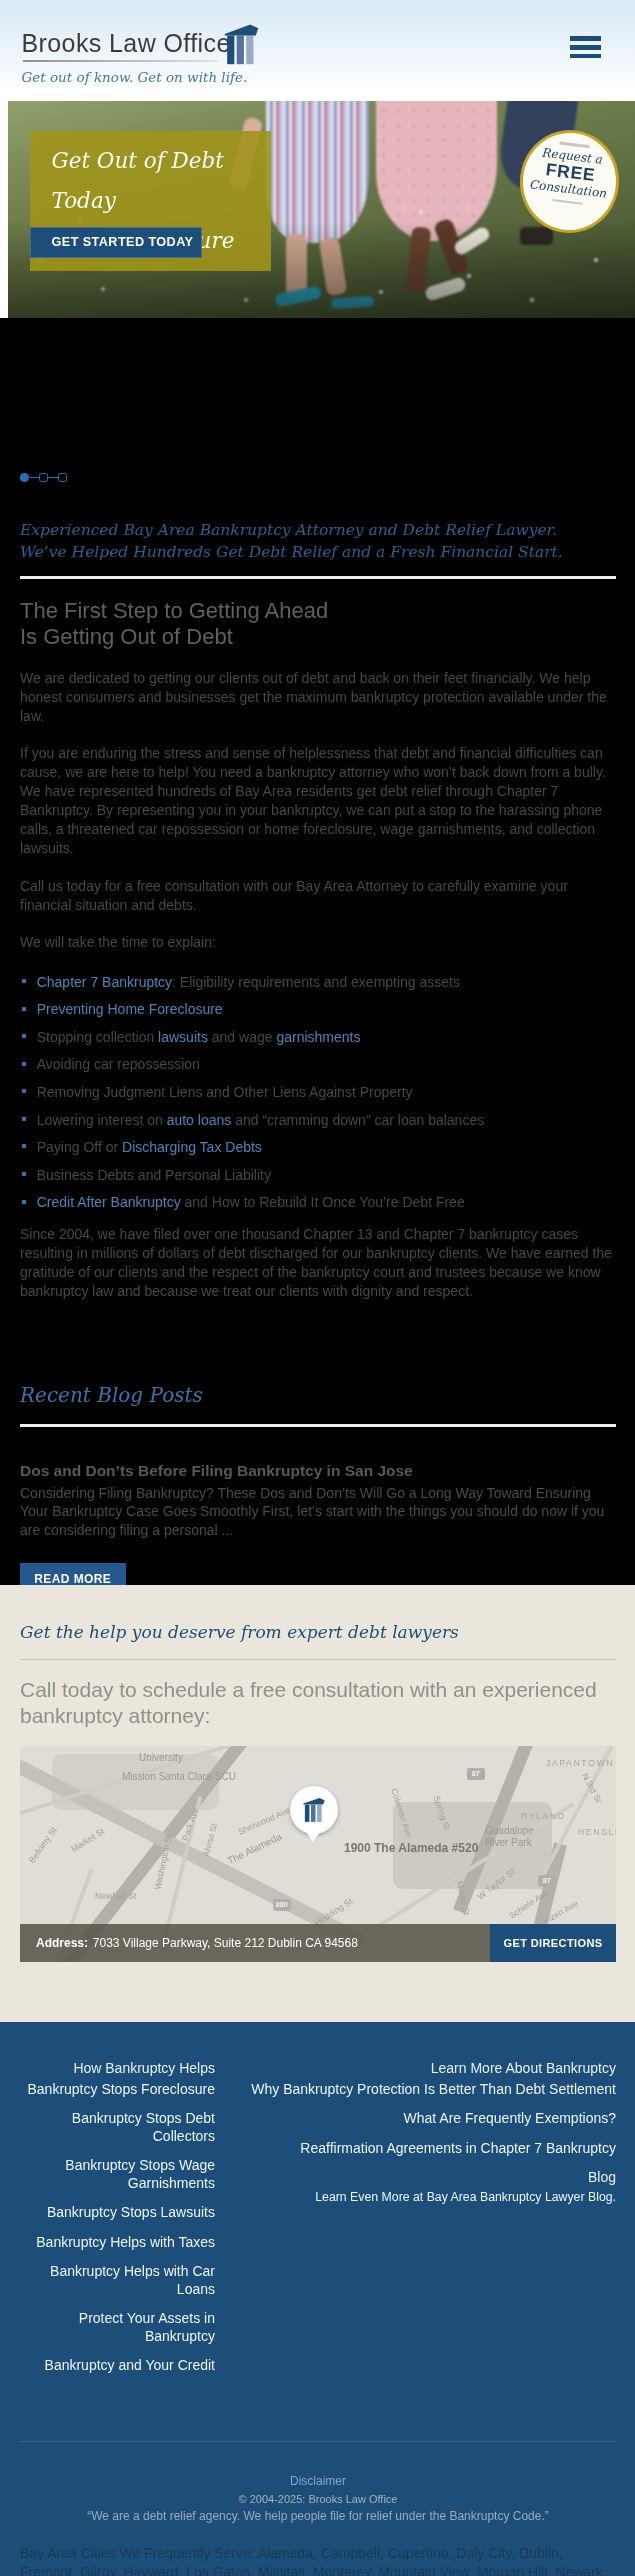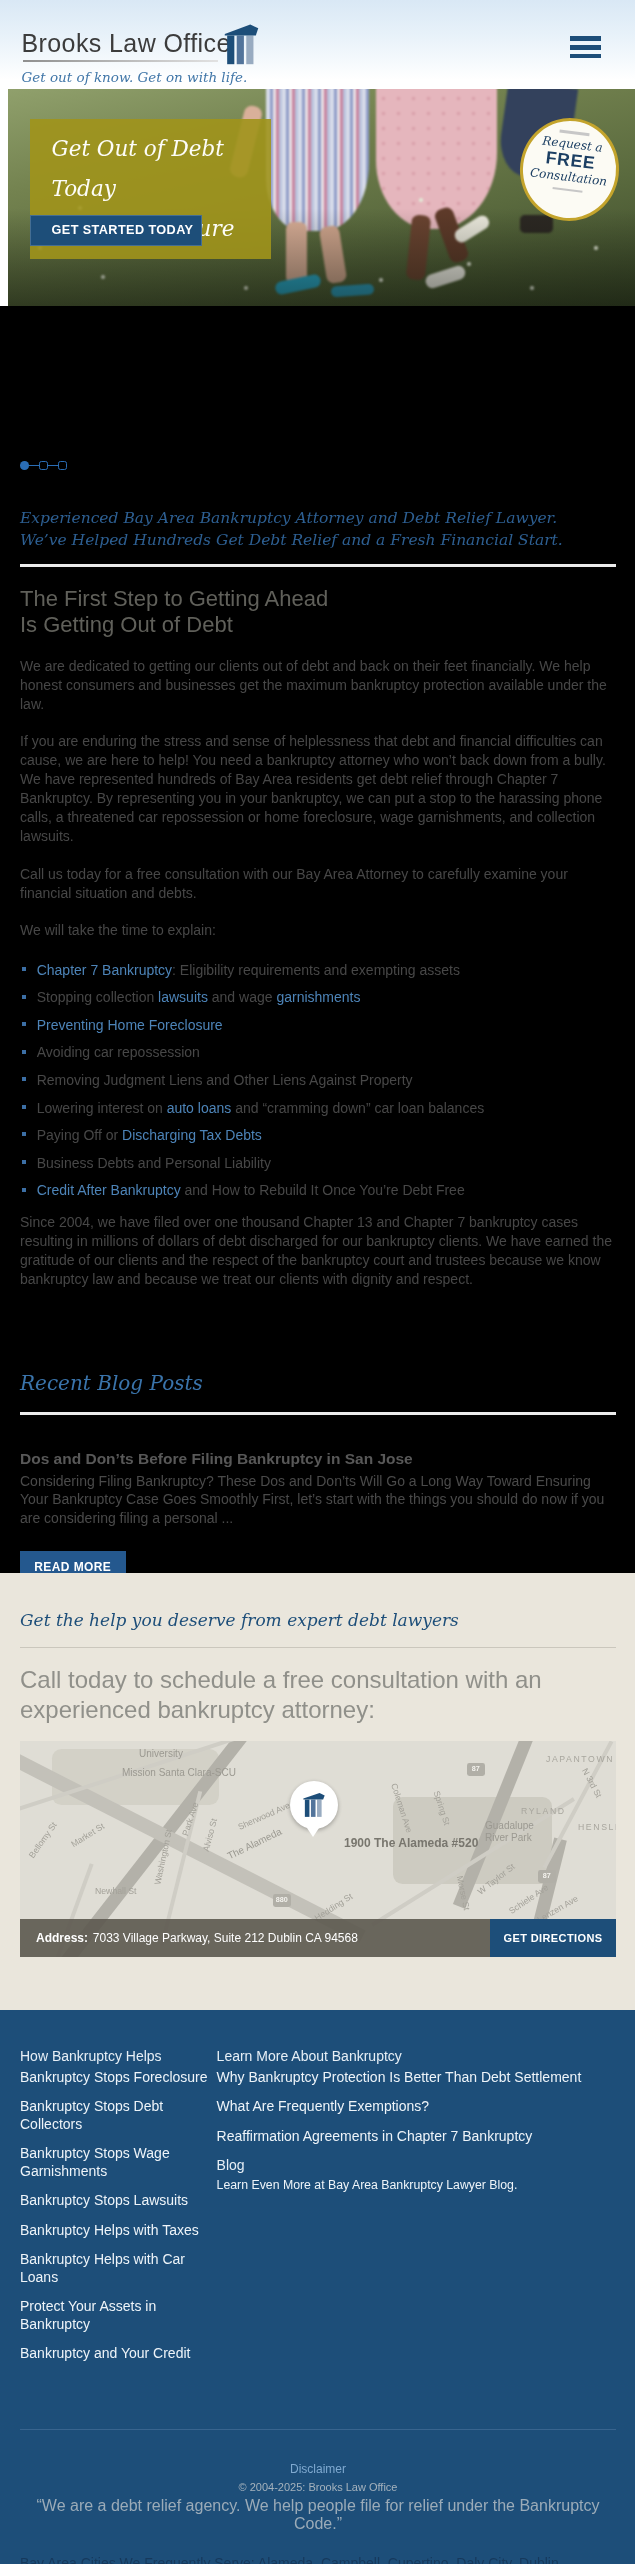--- a/index.html
+++ b/index.html
@@ -1,21 +1,21 @@
 <!DOCTYPE html>
 <html style="font-size:12.7px"><head>
 <meta charset="utf-8">
 <style>
   html,body{margin:0;padding:0;background:#fff;}
   body{width:636px;font-family:"Liberation Sans","DejaVu Sans",sans-serif;-webkit-font-smoothing:antialiased;}
   .serif-it{font-family:"DejaVu Serif","Liberation Serif",serif;font-style:italic;}
   a{text-decoration:none;}
 
   
-  #header{position:relative;height:89px;background:linear-gradient(180deg,#d9e8f5 0%,#eaf3fa 45%,#ffffff 90%);}
+  #header{position:relative;height:101px;background:linear-gradient(180deg,#d9e8f5 0%,#eaf3fa 45%,#ffffff 90%);}
   .logo-text{position:absolute;left:21.5px;top:29px;font-size:25px;font-weight:300;color:#3c3c3c;letter-spacing:0.4px;}
   .logo-underline{position:absolute;left:23px;top:60px;width:195px;height:2.4px;background:linear-gradient(90deg,#8f8f8f,#e2e2e2);}
   .logo-mark{position:absolute;left:223px;top:21.5px;}
   .tagline{position:absolute;left:21.5px;top:69px;font-size:13.5px;color:#4076a8;}
   .hamburger{position:absolute;right:35px;top:36px;width:31px;cursor:pointer;}
   .hamburger div{height:4.8px;background:#1d4e79;margin-bottom:4px;}
 
   
   #hero{position:relative;height:217px;overflow:hidden;background:linear-gradient(168deg,#90a06c 0%,#73824f 30%,#5a6a3e 62%,#3a4829 100%);margin-left:8px;}
   .hero-shapes{position:absolute;inset:0;filter:blur(1.2px);}
@@ -62,21 +62,21 @@
   .divider-white.blog{margin-top:17.5px;}
   .post-title{margin-top:35px;font-size:15.5px;font-weight:bold;color:#585858;line-height:1.2;}
   .post-excerpt{margin-top:3.2px;font-size:14px;color:#4a4a4a;line-height:1.33;}
   .read-more{display:inline-block;margin-top:24px;background:#24588e;color:#fff;font-weight:bold;font-size:12px;
     padding:8.7px 14.3px;letter-spacing:0.4px;cursor:pointer;}
 
   
   #contact{height:437px;background:#eae6dc;padding:37px 20px 0;box-sizing:border-box;overflow:hidden;}
   .contact-heading{font-size:17px;color:#1d4e79;}
   .divider-cream{height:1.6px;background:#cbc7bd;margin-top:16.7px;}
-  .call-text{margin-top:16.7px;font-size:24px;color:#90908a;line-height:1.24;font-weight:300;}
+  .call-text{margin-top:16.7px;font-size:21px;color:#90908a;line-height:1.24;font-weight:300;}
   .phone{margin-top:14.3px;font-size:23px;font-weight:bold;color:#1d4e79;}
   .map{position:relative;margin-top:16.7px;height:216px;background:#dfddd5;overflow:hidden;}
   .map .road{position:absolute;background:#c3c1b9;}
   .map .road.dark{background:#b3b1a9;}
   .map .road.thin{background:#cfcdc5;}
   .map .patch{position:absolute;background:#d3d1c7;border-radius:9.5px;}
   .map .mlabel{position:absolute;font-size:8.7px;color:#a3a199;white-space:nowrap;}
   .map .mlabel.big{font-size:10px;color:#9b9991;}
   .map .mlabel.caps{letter-spacing:1.6px;color:#a8a69e;}
   .shield{position:absolute;width:17.5px;height:12.7px;background:#b1afa7;border-radius:2.4px;color:#f4f3ee;
@@ -87,31 +87,31 @@
   .pin svg{display:block;margin:11px auto 0;}
   .pin-label{position:absolute;left:324px;top:95px;font-size:12px;font-weight:bold;color:#78766e;z-index:3;}
   .addr-bar{position:absolute;left:0;right:0;bottom:0;height:38px;background:rgba(92,89,79,0.9);display:flex;
     align-items:center;color:#fff;font-size:12px;padding-left:16px;box-sizing:border-box;z-index:4;}
   .addr-bar b{margin-right:4.8px;}
   .directions-btn{position:absolute;right:0;bottom:0;width:126px;height:38px;background:#1d4e79;color:#fff;
     font-weight:bold;font-size:11px;display:flex;align-items:center;justify-content:center;letter-spacing:0.4px;z-index:5;cursor:pointer;}
 
   
   #footer{height:554px;background:#1d4e79;padding:38px 20px 0;box-sizing:border-box;overflow:hidden;}
-  .fcols{display:flex;}
+  .fcols{display:flex;text-align:right;}
   .fcol1{width:195px;flex:none;}
   .fcol2{flex:1;padding-left:1.6px;}
   .fheading{display:block;font-size:14px;color:#e7eff6;line-height:1.25;margin-bottom:3.2px;}
   .flink{display:block;color:#eef4f9;font-size:14px;line-height:1.25;margin-bottom:12px;}
   .flink.small{font-size:12.3px;}
   .fdivider{height:0.8px;background:#38648e;margin-top:54px;}
   .legal{text-align:center;margin-top:33px;}
   .legal .disclaimer{color:#7fa9d0;font-size:12px;display:inline-block;}
   .legal .copyright{color:#a5b2bd;font-size:11px;margin-top:4.8px;}
-  .legal .quote{color:#9babb8;font-size:16px;margin-top:4px;}
+  .legal .quote{color:#9babb8;font-size:12px;margin-top:4px;}
   .cities{margin-top:20.7px;font-size:14px;line-height:1.33;color:#16395c;}
 </style>
 </head>
 <body>
 
 <div id="header">
   <div class="logo-text">Brooks Law Office</div>
   <div class="logo-underline"></div>
   <span class="logo-mark">
     <svg width="37" height="43" viewBox="0 0 46 54">
@@ -184,22 +184,22 @@
     <div>Is Getting Out of Debt</div>
   </div>
 
   <p class="para">We are dedicated to getting our clients out of debt and back on their feet financially. We help honest consumers and businesses get the maximum bankruptcy protection available under the law.</p>
   <p class="para">If you are enduring the stress and sense of helplessness that debt and financial difficulties can cause, we are here to help! You need a bankruptcy attorney who won’t back down from a bully. We have represented hundreds of Bay Area residents get debt relief through Chapter 7 Bankruptcy. By representing you in your bankruptcy, we can put a stop to the harassing phone calls, a threatened car repossession or home foreclosure, wage garnishments, and collection lawsuits.</p>
   <p class="para">Call us today for a free consultation with our Bay Area Attorney to carefully examine your financial situation and debts.</p>
   <p class="para">We will take the time to explain:</p>
 
   <ul class="explain">
     <li><span></span><a href="#" class="inline-link">Chapter 7 Bankruptcy</a><span>: Eligibility requirements and exempting assets</span><a href="#" class="inline-link"></a><span></span></li>
+    <li><span></span><a href="#" class="inline-link">Preventing Home Foreclosure</a><span></span><a href="#" class="inline-link"></a><span></span></li>
     <li><span>Stopping collection </span><a href="#" class="inline-link">lawsuits</a><span> and wage </span><a href="#" class="inline-link">garnishments</a><span></span></li>
-    <li><span></span><a href="#" class="inline-link">Preventing Home Foreclosure</a><span></span><a href="#" class="inline-link"></a><span></span></li>
     <li><span>Avoiding car repossession</span><a href="#" class="inline-link"></a><span></span><a href="#" class="inline-link"></a><span></span></li>
     <li><span>Removing Judgment Liens and Other Liens Against Property</span><a href="#" class="inline-link"></a><span></span><a href="#" class="inline-link"></a><span></span></li>
     <li><span>Lowering interest on </span><a href="#" class="inline-link">auto loans</a><span> and “cramming down” car loan balances</span><a href="#" class="inline-link"></a><span></span></li>
     <li><span>Paying Off or </span><a href="#" class="inline-link">Discharging Tax Debts</a><span></span><a href="#" class="inline-link"></a><span></span></li>
     <li><span>Business Debts and Personal Liability</span><a href="#" class="inline-link"></a><span></span><a href="#" class="inline-link"></a><span></span></li>
     <li><span></span><a href="#" class="inline-link">Credit After Bankruptcy</a><span> and How to Rebuild It Once You’re Debt Free</span><a href="#" class="inline-link"></a><span></span></li>
   </ul>
 
   <p class="para" style="margin-top:12.7px;">Since 2004, we have filed over one thousand Chapter 13 and Chapter 7 bankruptcy cases resulting in millions of dollars of debt discharged for our bankruptcy clients. We have earned the gratitude of our clients and the respect of the bankruptcy court and trustees because we know bankruptcy law and because we treat our clients with dignity and respect.</p>
 

